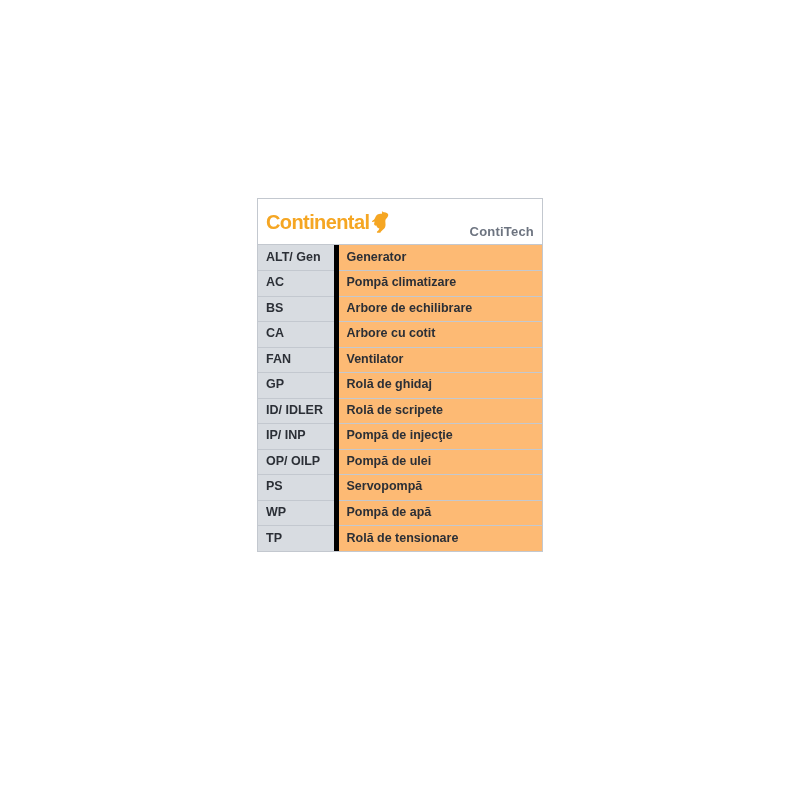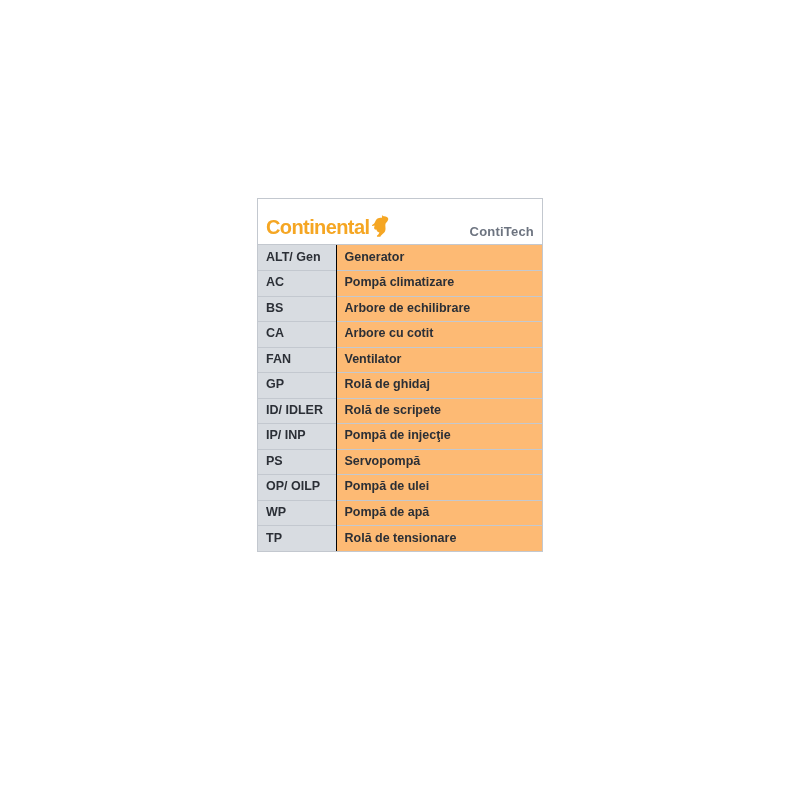--- a/index.html
+++ b/index.html
@@ -32,21 +32,21 @@
     height: 46px;
     background: #ffffff;
     border-bottom: 1px solid #c3c8cf;
     box-sizing: border-box;
   }
   .logo-wrap {
     position: absolute;
     left: 8px;
     top: 8px;
     display: flex;
-    align-items: flex-end;
+    align-items: center;
     height: 30px;
   }
   .logo-text {
     font-family: "Liberation Sans", sans-serif;
     font-size: 20px;
     font-weight: 700;
     letter-spacing: -0.6px;
     color: #f5a623;
     line-height: 1;
   }
@@ -83,21 +83,21 @@
     line-height: 1.1;
     box-sizing: border-box;
   }
   table.legend-table tr:first-child td {
     border-top: none;
   }
   td.abbr {
     width: 78px;
     background: #d8dce1;
     font-weight: 700;
-    border-right: 1px solid #000000;
+    border-right: 5px solid #000000;
     color: #20242a;
     margin-top: 28px;
   }
   td.desc {
     background: #fdba74;
     font-weight: 700;
     color: #20242a;
   }
 </style>
 </head>
@@ -145,26 +145,26 @@
         </tr>
         <tr>
           <td class="abbr">ID/ IDLER</td>
           <td class="desc">Rolă de scripete</td>
         </tr>
         <tr>
           <td class="abbr">IP/ INP</td>
           <td class="desc">Pompă de injecţie</td>
         </tr>
         <tr>
+          <td class="abbr">OP/ OILP</td>
+          <td class="desc">Pompă de ulei</td>
+        </tr>
+        <tr>
           <td class="abbr">PS</td>
           <td class="desc">Servopompă</td>
-        </tr>
-        <tr>
-          <td class="abbr">OP/ OILP</td>
-          <td class="desc">Pompă de ulei</td>
         </tr>
         <tr>
           <td class="abbr">WP</td>
           <td class="desc">Pompă de apă</td>
         </tr>
         <tr>
           <td class="abbr">TP</td>
           <td class="desc">Rolă de tensionare</td>
         </tr>
       </tbody>

